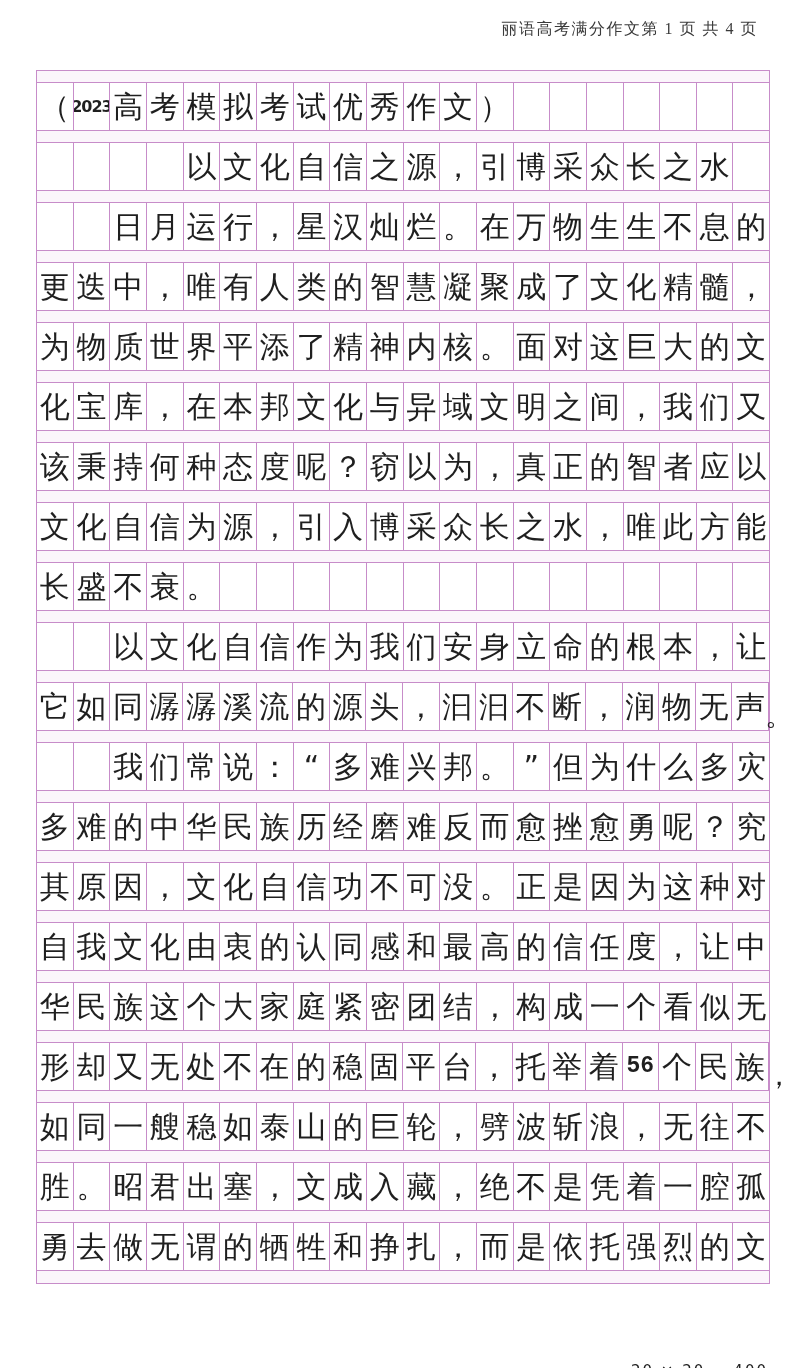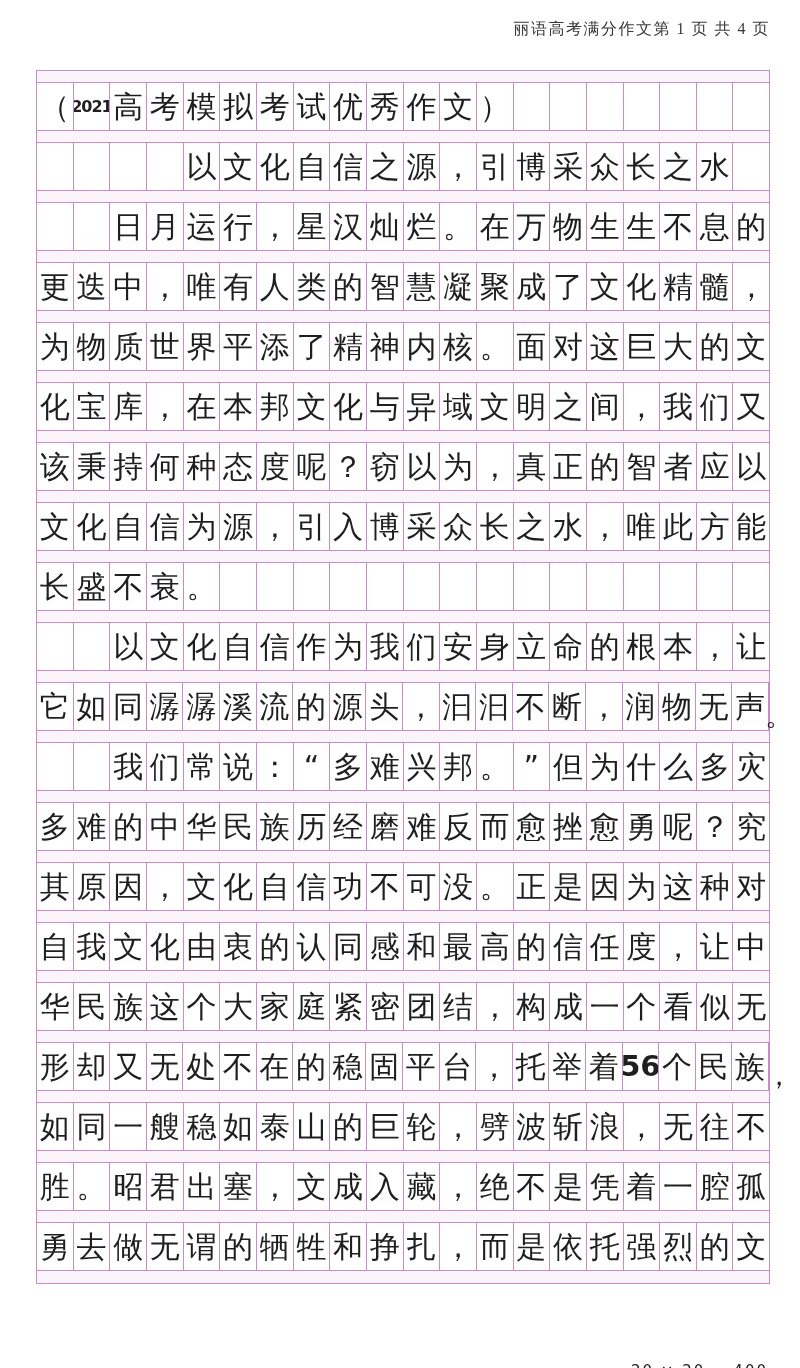--- a/index.html
+++ b/index.html
@@ -11,21 +11,21 @@
   html, body { margin: 0; padding: 0; }
   body {
     width: 800px; height: 1368px;
     background: #ffffff;
     font-family: "DejaVu Sans", sans-serif;
     position: relative;
     overflow: hidden;
   }
   .header {
     position: absolute;
-    top: 19px; right: 30px;
+    top: 19px; right: 42px;
     font-family: "Liberation Serif", serif;
     font-size: 16px;
     color: #3a3a3a;
     letter-spacing: 1.5px;
     white-space: nowrap;
   }
   .grid {
     position: absolute;
     left: 36px; top: 70px;
     width: 734px;
@@ -51,21 +51,21 @@
     display: flex;
     align-items: center;
     justify-content: center;
     font-size: 30px;
     line-height: 1;
     color: var(--ink);
     overflow: hidden;
   }
   .cell:last-child { border-right: none; }
   .cell.num4 { font-size: 16px; letter-spacing: -1px; font-weight: bold; }
-  .cell.num2 { font-size: 29px; font-weight: bold; }
+  .cell.num2 { font-size: 23px; font-weight: bold; font-family: Liberation Mono, monospace; }
   .overflow-mark {
     position: absolute;
     right: -24px; bottom: 0px;
     font-size: 28px;
     color: var(--ink);
     line-height: 1;
   }
   .footer {
     position: absolute;
     top: 1320px; right: 32px;
@@ -78,21 +78,21 @@
 </style>
 </head>
 <body>
 
 <div class="header">丽语高考满分作文第 1 页 共 4 页</div>
 
 <div class="grid">
     <div class="strip"></div>
     <div class="cells-row">
       <div class="cell">（</div>
-      <div class="cell num4">2021</div>
+      <div class="cell num4">2023</div>
       <div class="cell">高</div>
       <div class="cell">考</div>
       <div class="cell">模</div>
       <div class="cell">拟</div>
       <div class="cell">考</div>
       <div class="cell">试</div>
       <div class="cell">优</div>
       <div class="cell">秀</div>
       <div class="cell">作</div>
       <div class="cell">文</div>

